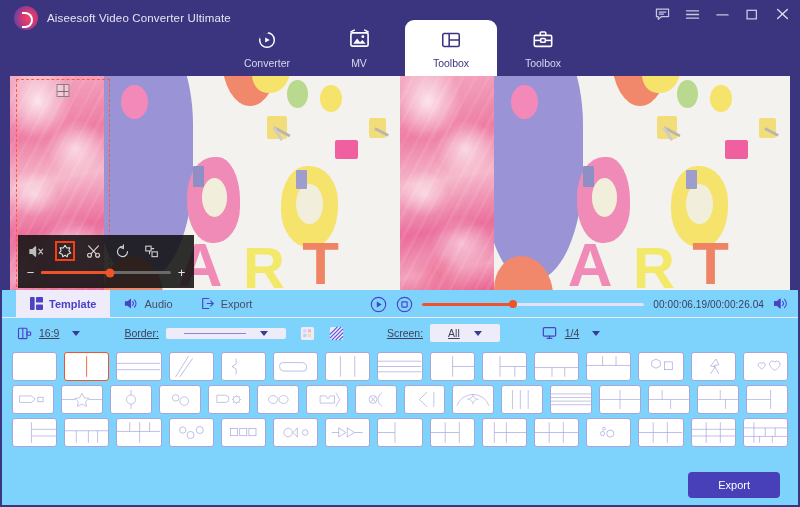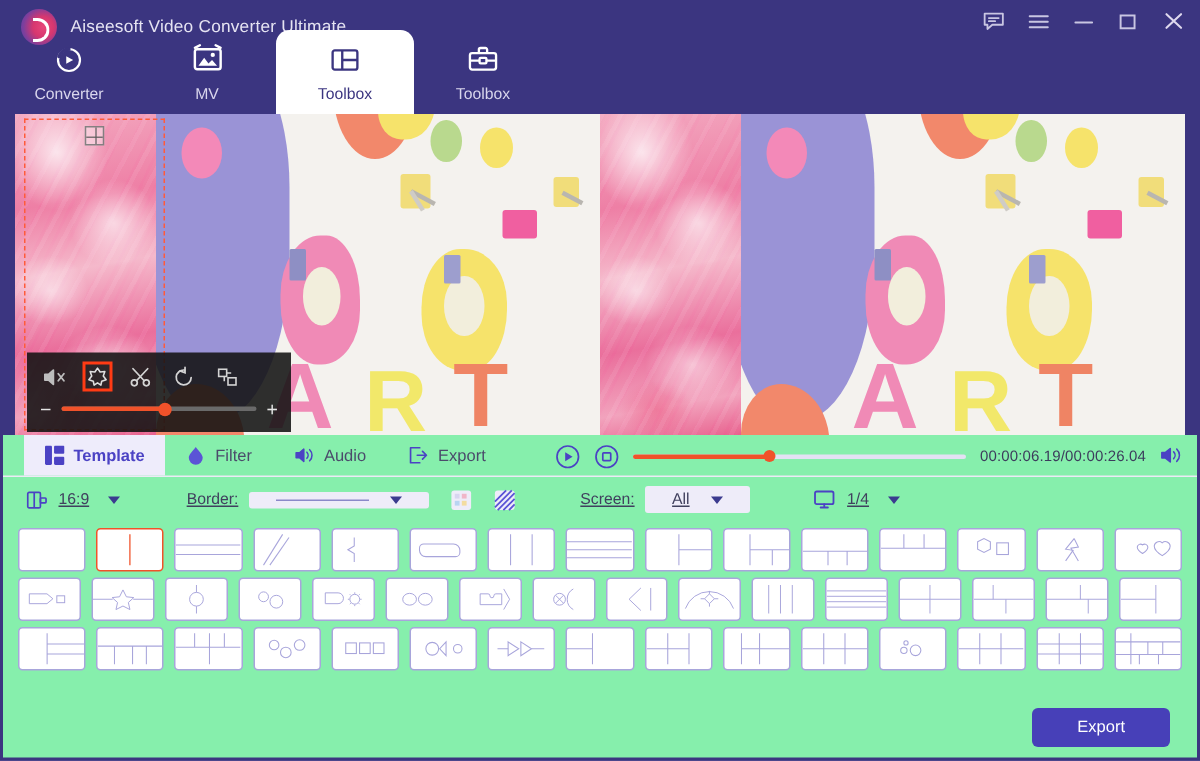--- a/index.html
+++ b/index.html
@@ -58,23 +58,23 @@
   }
   .win-btn {
     width: 16px; height: 16px;
     display: flex; align-items: center; justify-content: center;
     cursor: pointer;
   }
   .win-btn svg { display: block; }
 
   .nav-tabs {
     position: absolute;
-    left: 0; right: 0; top: 20px;
+    left: 10px; right: 0; top: 20px;
     display: flex;
-    justify-content: flex-start;
+    justify-content: center;
     gap: 0;
     align-items: flex-end;
     height: 56px;
   }
   .nav-tab {
     width: 92px; height: 56px;
     display: flex; flex-direction: column;
     align-items: center; justify-content: center;
     gap: 5px;
     color: #d9d6ec;
@@ -205,21 +205,21 @@
   .ct-btn svg { display: block; }
   .ct-slider { display:flex; align-items:center; gap:6px; }
   .ct-minus, .ct-plus { color:#e4e4e4; font-size:13px; width:9px; text-align:center; line-height:1; cursor:pointer; }
   .ct-track { flex:1; height:3px; background:#6a6a6a; border-radius:2px; position:relative; cursor:pointer; }
   .ct-fill { position:absolute; left:0; top:0; bottom:0; width:53%; background:#f0522a; border-radius:2px; }
   .ct-knob { position:absolute; left:53%; top:50%; transform:translate(-50%,-50%); width:9px; height:9px; border-radius:50%; background:#f0522a; }
 
   
   .bottom {
     flex: 1;
-    background: #86efac;
+    background: #7dd3fc;
     position: relative;
     margin: 0 2px 2px 2px;
     border-radius: 0;
     display: flex;
     flex-direction: column;
     overflow: hidden;
   }
 
   .tabbar {
     height: 28px;
@@ -522,28 +522,20 @@
           <svg width="13" height="13" viewBox="0 0 14 14" fill="#4b42c4">
             <rect x="0" y="0" width="5" height="14" rx="1"></rect>
             <rect x="6.5" y="0" width="7.5" height="6" rx="1"></rect>
             <rect x="6.5" y="8" width="7.5" height="6" rx="1"></rect>
           </svg>
         </span>
         <span>Template</span>
       </div>
       <div class="tb-item">
         <span>
-          <svg width="13" height="13" viewBox="0 0 14 14" fill="#5b53d6">
-            <path d="M7 1 C10 5 12 6.6 12 8.8 A5 5 0 0 1 2 8.8 C2 6.6 4 5 7 1 Z"></path>
-          </svg>
-        </span>
-        <span>Filter</span>
-      </div>
-      <div class="tb-item">
-        <span>
           <svg width="14" height="13" viewBox="0 0 15 14" fill="none" stroke="#4b42c4" stroke-width="1.1" stroke-linejoin="round">
             <path d="M1.5 5.2 h2.4 L7 2.6 v8.8 L3.9 8.8 H1.5 z" fill="#4b42c4"></path>
             <path d="M9.2 4.8 A3.2 3.2 0 0 1 9.2 9.2" stroke-linecap="round"></path>
             <path d="M11.2 3 A5.6 5.6 0 0 1 11.2 11" stroke-linecap="round"></path>
           </svg>
         </span>
         <span>Audio</span>
       </div>
       <div class="tb-item">
         <span>

